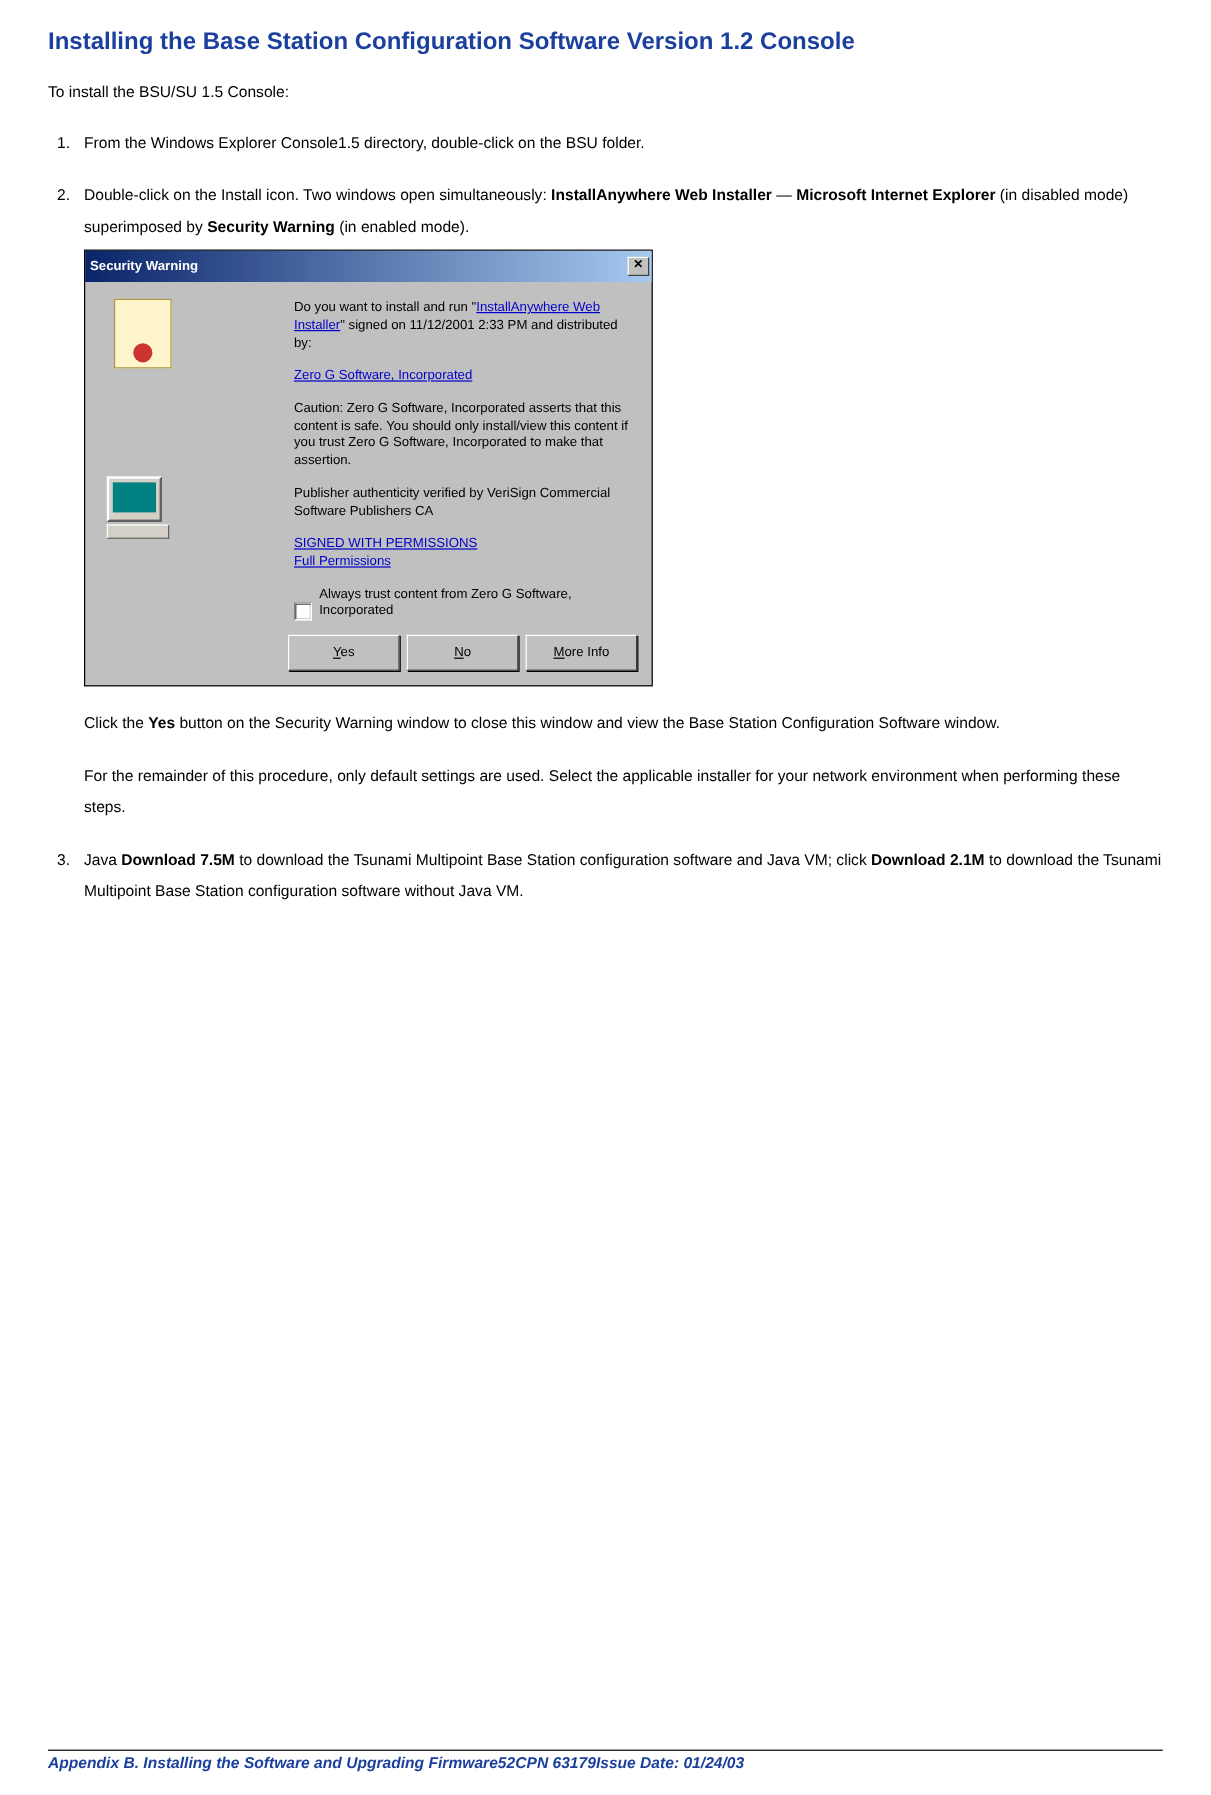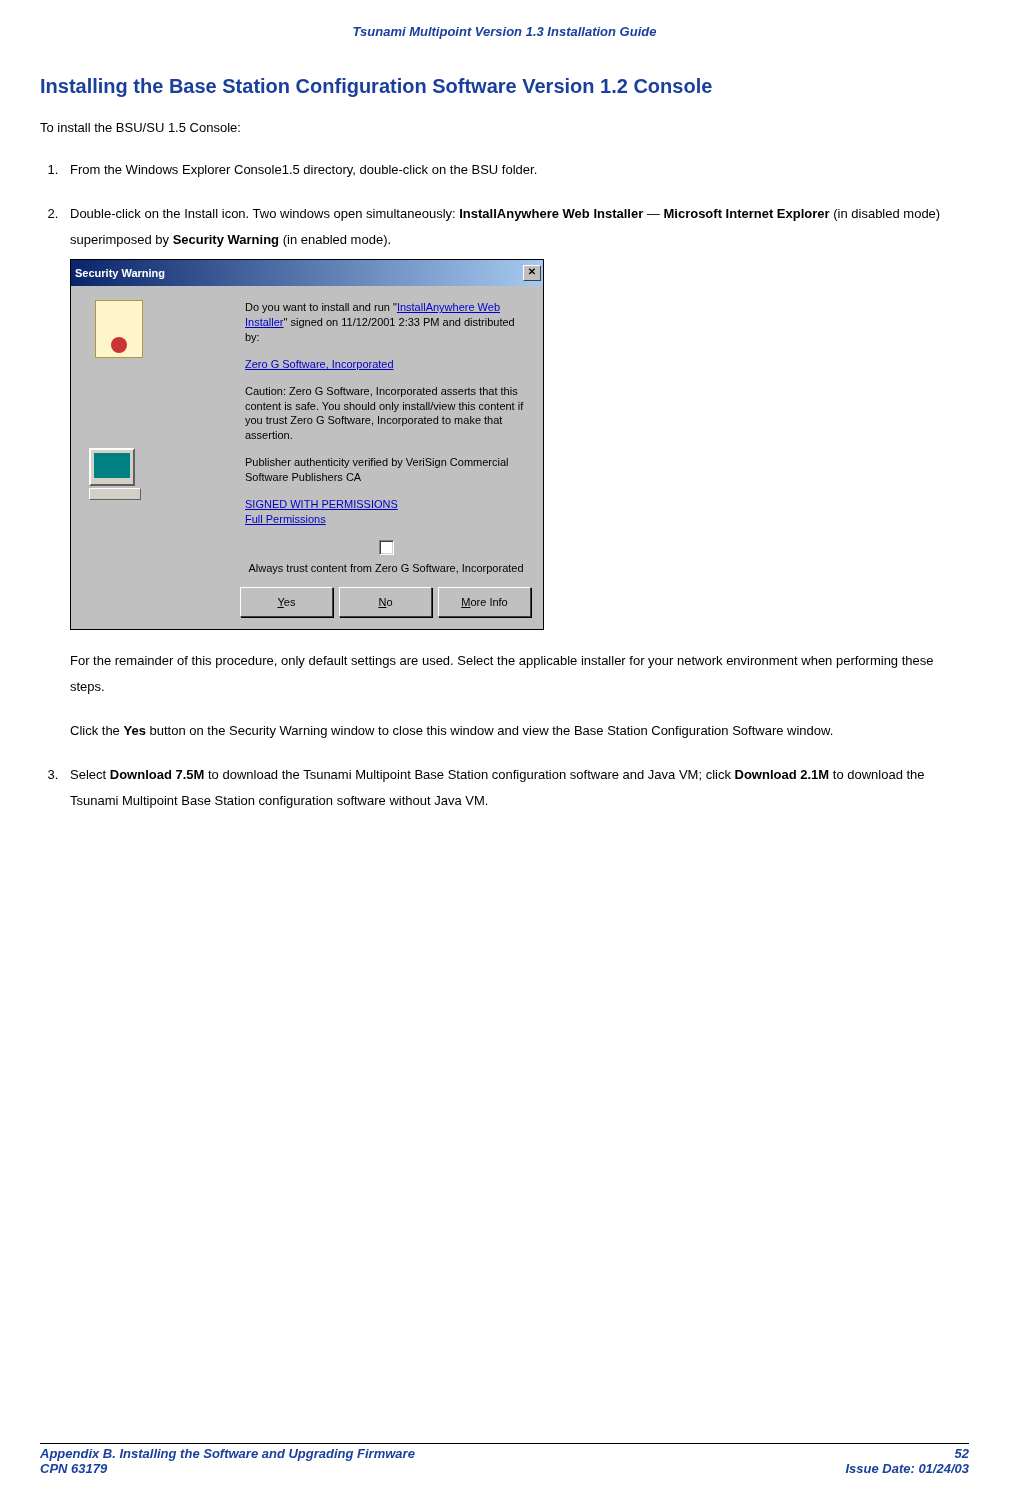--- a/index.html
+++ b/index.html
@@ -150,24 +150,23 @@
     .dialog-right p {
       margin: 0 0 12px 0;
     }
     .link {
       color: #0000cc;
       text-decoration: underline;
       cursor: pointer;
     }
     .checkbox-row {
       display: flex;
-      align-items: center;
+      align-items: flex-end;
       gap: 6px;
       margin-top: 4px;
-      flex-direction: column;
     }
     .checkbox {
       width: 13px;
       height: 13px;
       background: #fff;
       border-top: 1px solid #808080;
       border-left: 1px solid #808080;
       border-right: 1px solid #fff;
       border-bottom: 1px solid #fff;
       box-shadow: inset 1px 1px 0 #404040, inset -1px -1px 0 #d4d0c8;
@@ -203,32 +202,30 @@
       bottom: 20px;
       left: 40px;
       right: 40px;
       border-top: 1px solid #000;
       padding-top: 2px;
       color: #1a3f9c;
       font-weight: bold;
       font-style: italic;
       font-size: 13px;
       display: flex;
-      flex-direction: column;
     }
     .footer-row {
       display: flex;
       justify-content: space-between;
     }
   </style>
 </head>
 <body>
 
 <div class="page">
-  <div class="doc-header">Tsunami Multipoint Version 1.3 Installation Guide</div>
 
   <h1 class="section-title">Installing the Base Station Configuration Software Version 1.2 Console</h1>
 
   <p class="intro">To install the BSU/SU 1.5 Console:</p>
 
   <ol class="steps">
     <li>From the Windows Explorer Console1.5 directory, double-click on the BSU folder.</li>
     <li>
       <span>Double-click on the Install icon.  Two windows open simultaneously:  </span><span class="bold">InstallAnywhere Web Installer</span><span> — </span><span class="bold">Microsoft Internet Explorer</span><span> (in disabled mode) superimposed by </span><span class="bold">Security Warning</span><span> (in enabled mode).</span>
 
@@ -266,27 +263,27 @@
             </div>
           </div>
           <div class="dialog-buttons">
             <div class="win-btn"><span class="accel">Y</span><span>es</span></div>
             <div class="win-btn"><span class="accel">N</span><span>o</span></div>
             <div class="win-btn"><span class="accel">M</span><span>ore Info</span></div>
           </div>
         </div>
       </div>
 
-      <div class="after-image">For the remainder of this procedure, only default settings are used.  Select the applicable installer for your network environment when performing these steps.</div>
       <div class="after-image">
         <span>Click the </span><span class="bold">Yes</span><span> button on the Security Warning window to close this window and view the Base Station Configuration Software window.</span>
       </div>
+      <div class="after-image">For the remainder of this procedure, only default settings are used.  Select the applicable installer for your network environment when performing these steps.</div>
     </li>
     <li>
-      <span>Select </span><span class="bold">Download 7.5M</span><span> to download the Tsunami Multipoint Base Station configuration software and Java VM; click </span><span class="bold">Download 2.1M</span><span> to download the Tsunami Multipoint Base Station configuration software without Java VM.</span>
+      <span>Java </span><span class="bold">Download 7.5M</span><span> to download the Tsunami Multipoint Base Station configuration software and Java VM; click </span><span class="bold">Download 2.1M</span><span> to download the Tsunami Multipoint Base Station configuration software without Java VM.</span>
     </li>
   </ol>
 
   <div class="footer">
     <div class="footer-row">
       <span>Appendix B. Installing the Software and Upgrading Firmware</span>
       <span>52</span>
     </div>
     <div class="footer-row">
       <span>CPN 63179</span>

